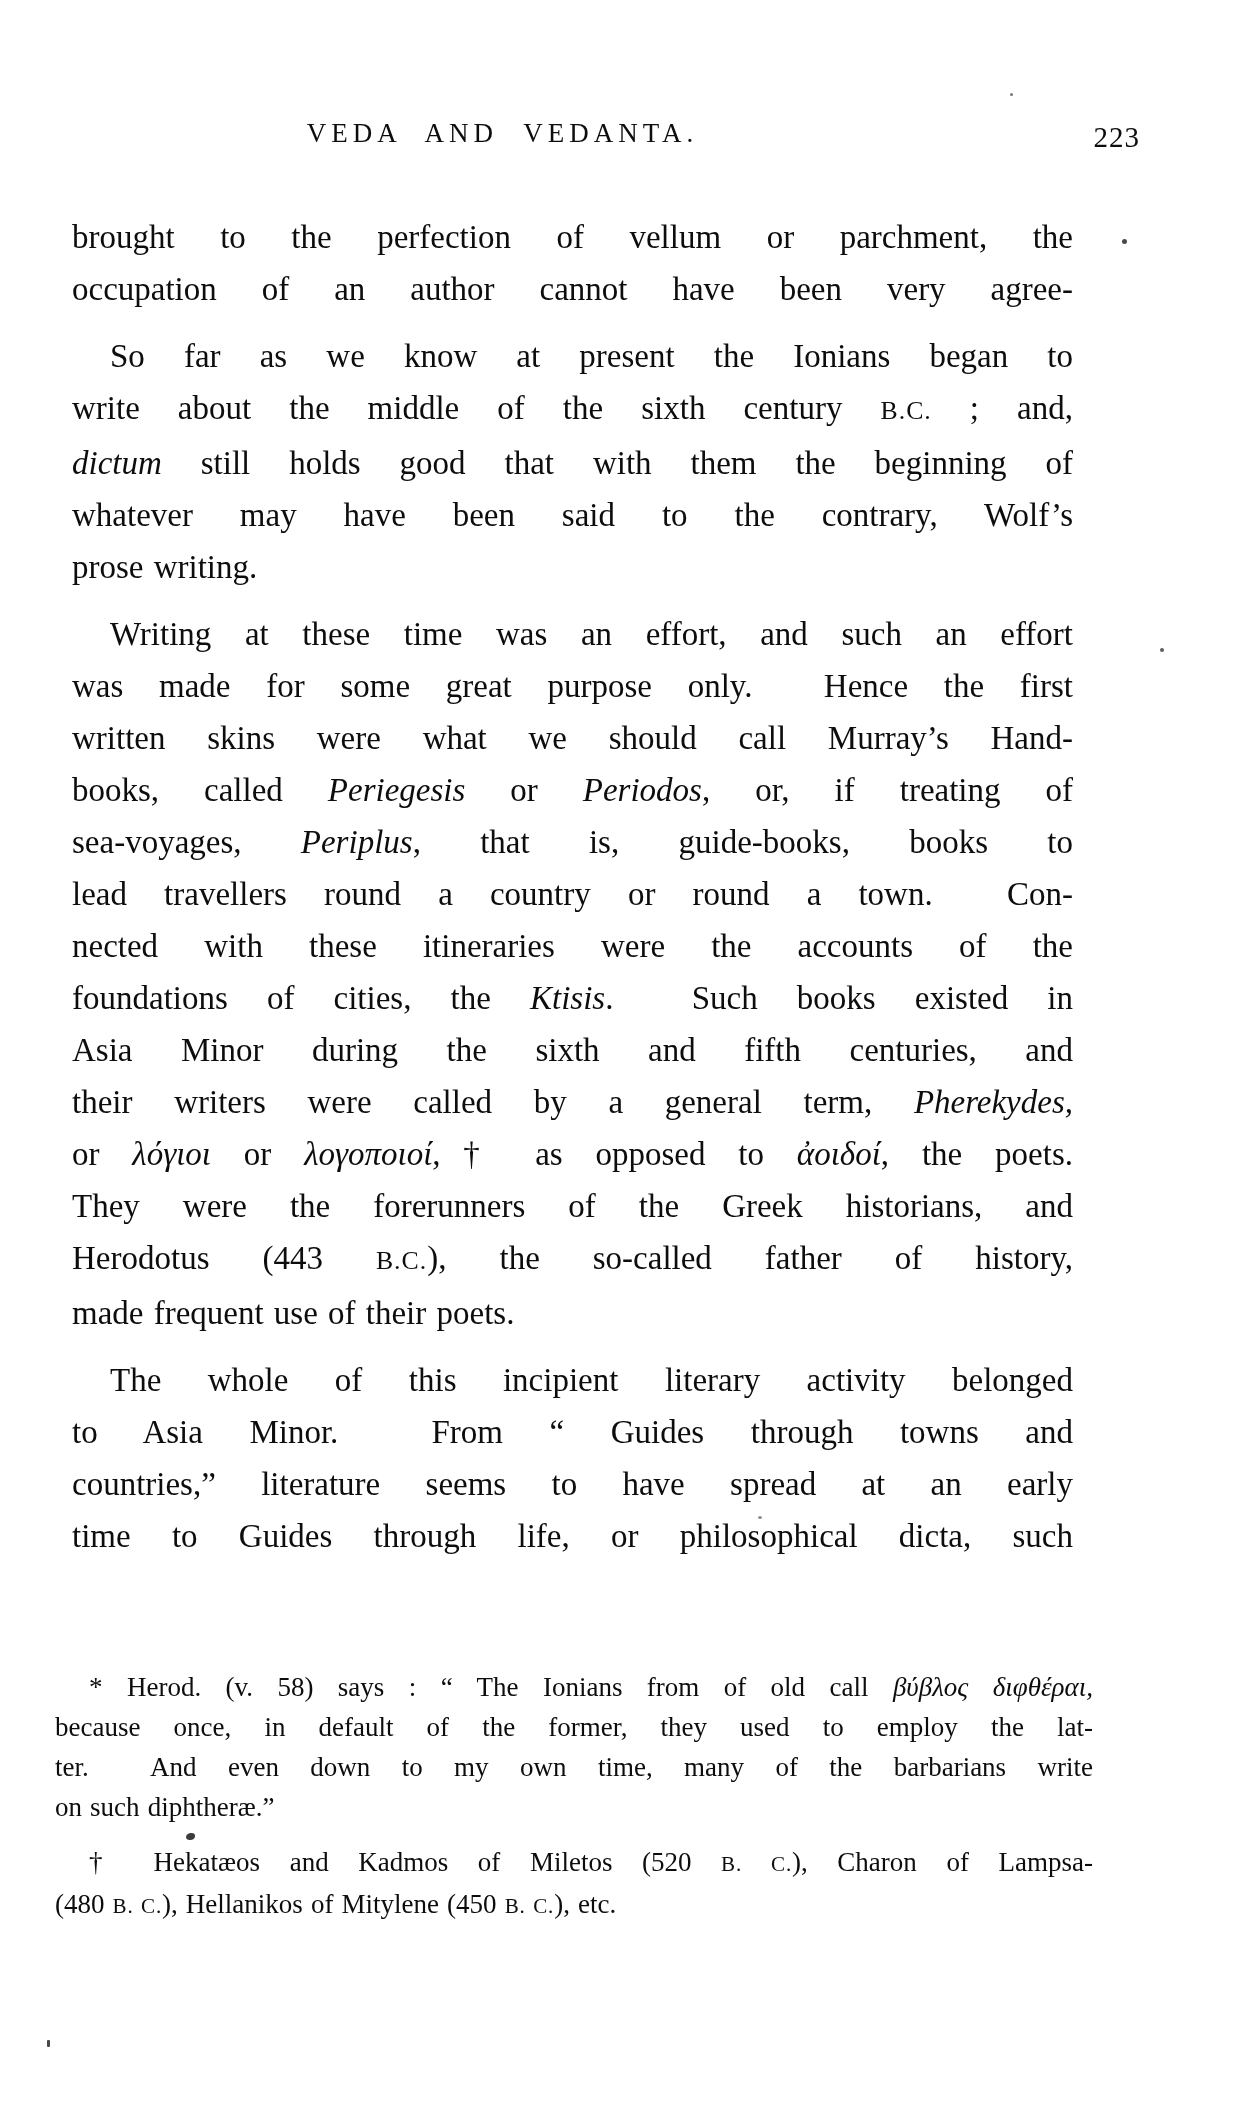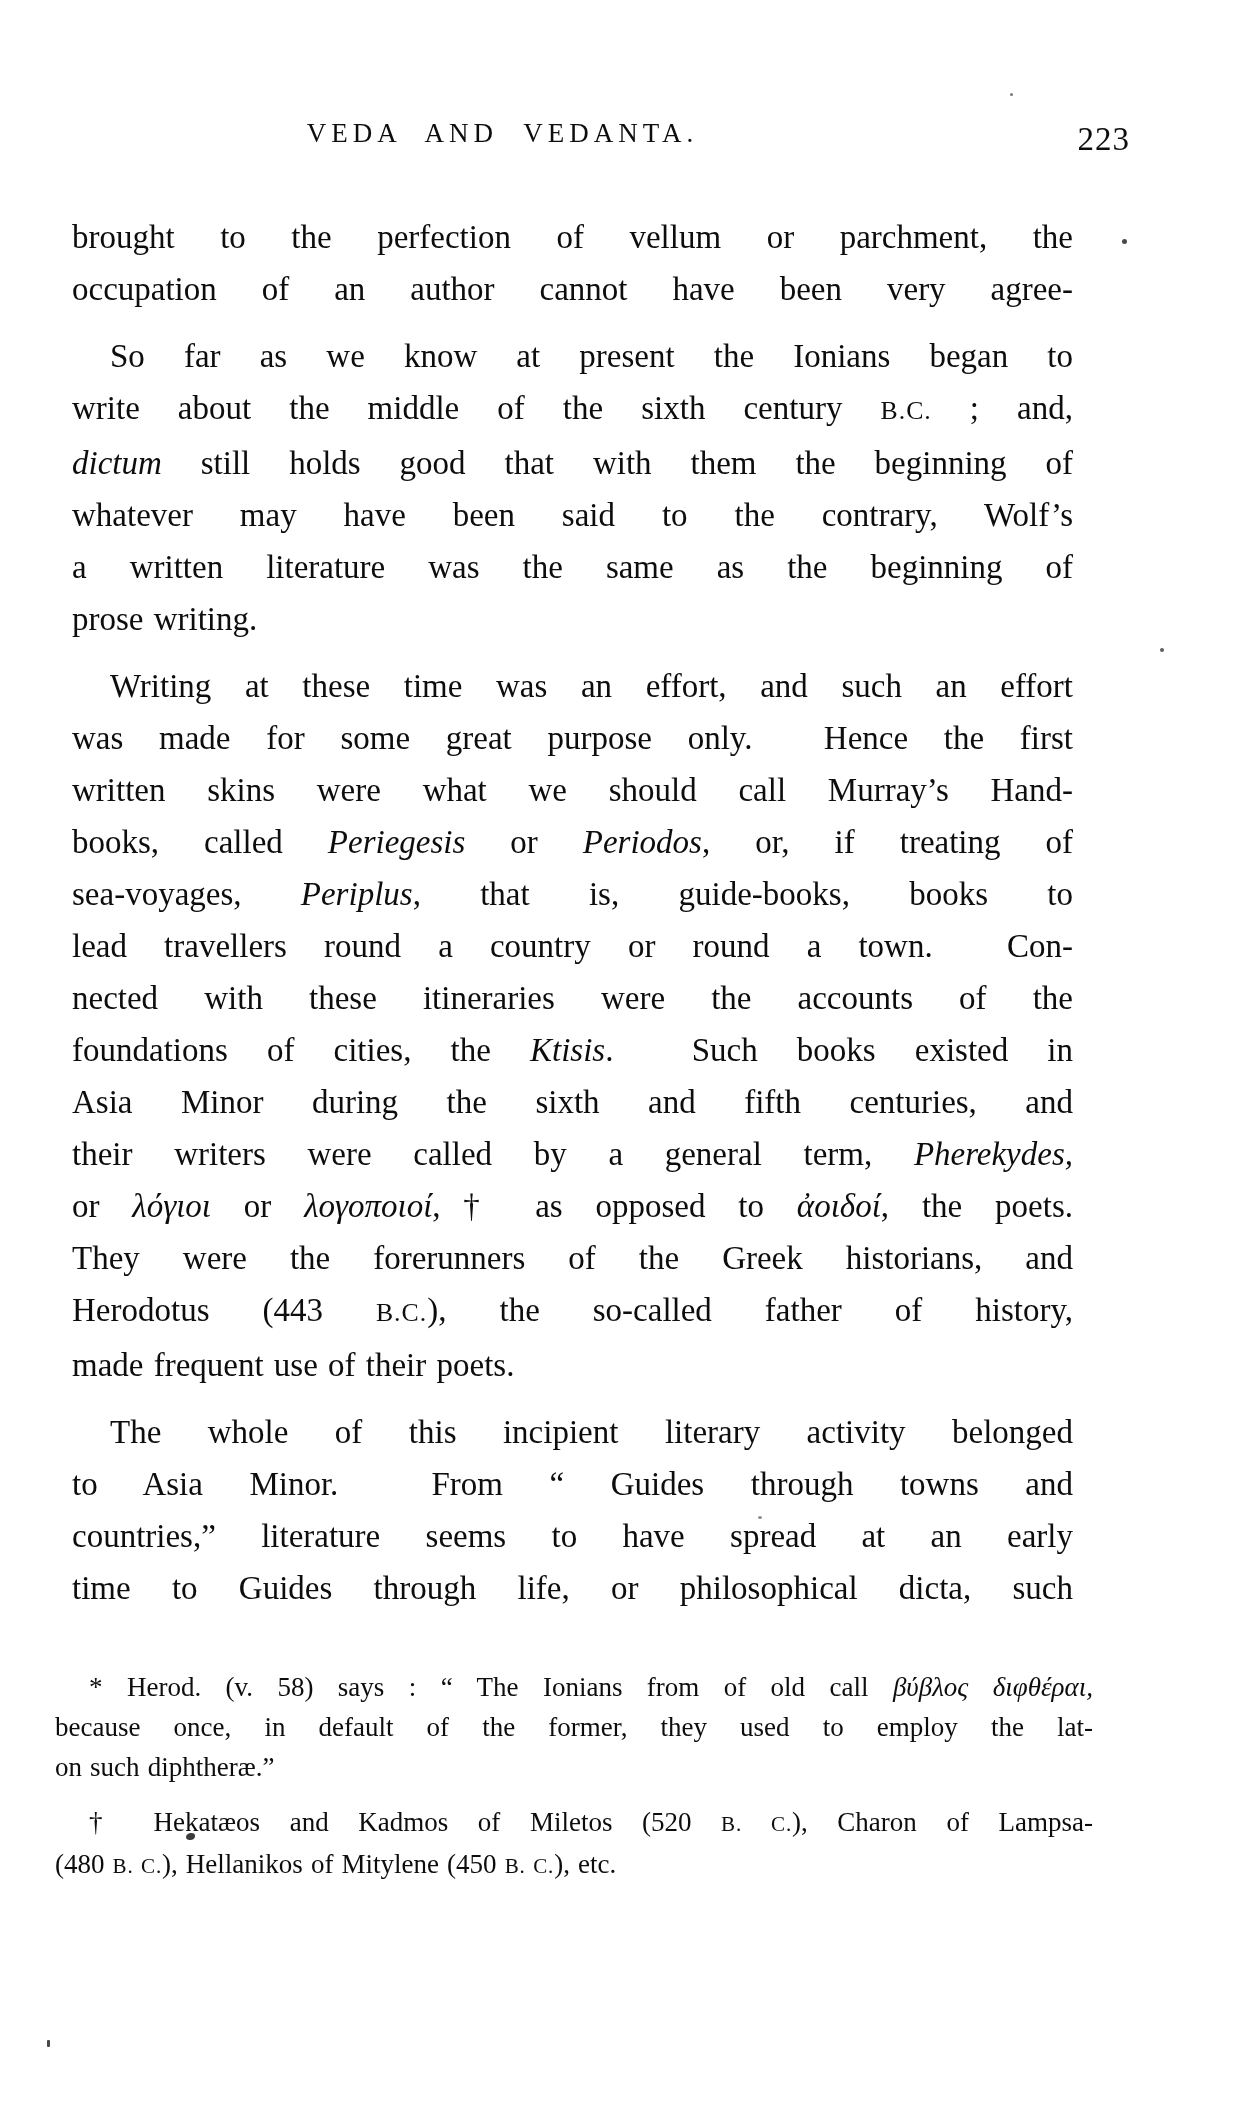--- a/index.html
+++ b/index.html
@@ -24,22 +24,22 @@
     text-align: center;
     transform: translateX(-70px);
     font-size: 27px;
     letter-spacing: 5px;
     word-spacing: 14px;
     white-space: nowrap;
   }
   .page-number {
     position: absolute;
     top: 121px;
-    right: 113px;
-    font-size: 33px;
+    right: 103px;
+    font-size: 29px;
     letter-spacing: 1px;
   }
   .body-text {
     position: absolute;
     top: 196px;
     left: 57px;
     width: 1031px;
     font-size: 33px;
     line-height: 52px;
     word-spacing: 0.06em;
@@ -91,21 +91,20 @@
   <div class="body-text" id="body-text">
       <div class="paragraph">
         <div class="line just"><span>brought to the perfection of vellum or parchment, the</span></div>
         <div class="line just"><span>occupation of an author cannot have been very agree-</span></div>
       </div>
       <div class="paragraph">
         <div class="line just indent"><span>So far as we know at present the Ionians began to</span></div>
         <div class="line just"><span>write about the middle of the sixth century </span><span class="sc">B.C.</span><span> ; and,</span></div>
         <div class="line just"><span class="it">dictum</span><span> still holds good that with them the beginning of</span></div>
         <div class="line just"><span>whatever may have been said to the contrary, Wolf’s</span></div>
-        <div class="line just"><span>a written literature was the same as the beginning of</span></div>
         <div class="line"><span>prose writing.</span></div>
       </div>
       <div class="paragraph">
         <div class="line just indent"><span>Writing at these time was an effort, and such an effort</span></div>
         <div class="line just"><span>was made for some great purpose only.&nbsp; Hence the first</span></div>
         <div class="line just"><span>written skins were what we should call Murray’s Hand-</span></div>
         <div class="line just"><span>books, called </span><span class="it">Periegesis</span><span> or </span><span class="it">Periodos</span><span>, or, if treating of</span></div>
         <div class="line just"><span>sea-voyages, </span><span class="it">Periplus</span><span>, that is, guide-books, books to</span></div>
         <div class="line just"><span>lead travellers round a country or round a town.&nbsp; Con-</span></div>
         <div class="line just"><span>nected with these itineraries were the accounts of the</span></div>
@@ -122,20 +121,21 @@
         <div class="line just"><span>to Asia Minor.&nbsp; From “ Guides through towns and</span></div>
         <div class="line just"><span>countries,” literature seems to have spread at an early</span></div>
         <div class="line just"><span>time to Guides through life, or philosophical dicta, such</span></div>
       </div>
     </div>
 
   <div class="footnotes" id="footnotes">
       <div class="paragraph">
         <div class="line just indent"><span>* Herod. (v. 58) says :&nbsp;“ The Ionians from of old call </span><span class="it">βύβλος διφθέραι,</span></div>
         <div class="line just"><span>because once, in default of the former, they used to employ the lat-</span></div>
+        <div class="line just"><span>ter.&nbsp; And even down to my own time, many of the barbarians write</span></div>
         <div class="line"><span>on such  diphtheræ.”</span></div>
       </div>
       <div class="paragraph">
         <div class="line just indent"><span>† Hekatæos and Kadmos of Miletos (520 </span><span class="sc">B. C.</span><span>), Charon of Lampsa-</span></div>
         <div class="line"><span>(480 </span><span class="sc">B. C.</span><span>), Hellanikos of Mitylene (450 </span><span class="sc">B. C.</span><span>), etc.</span></div>
       </div>
     </div>
 
   <div class="speck s1"></div>
   <div class="speck s2"></div>

